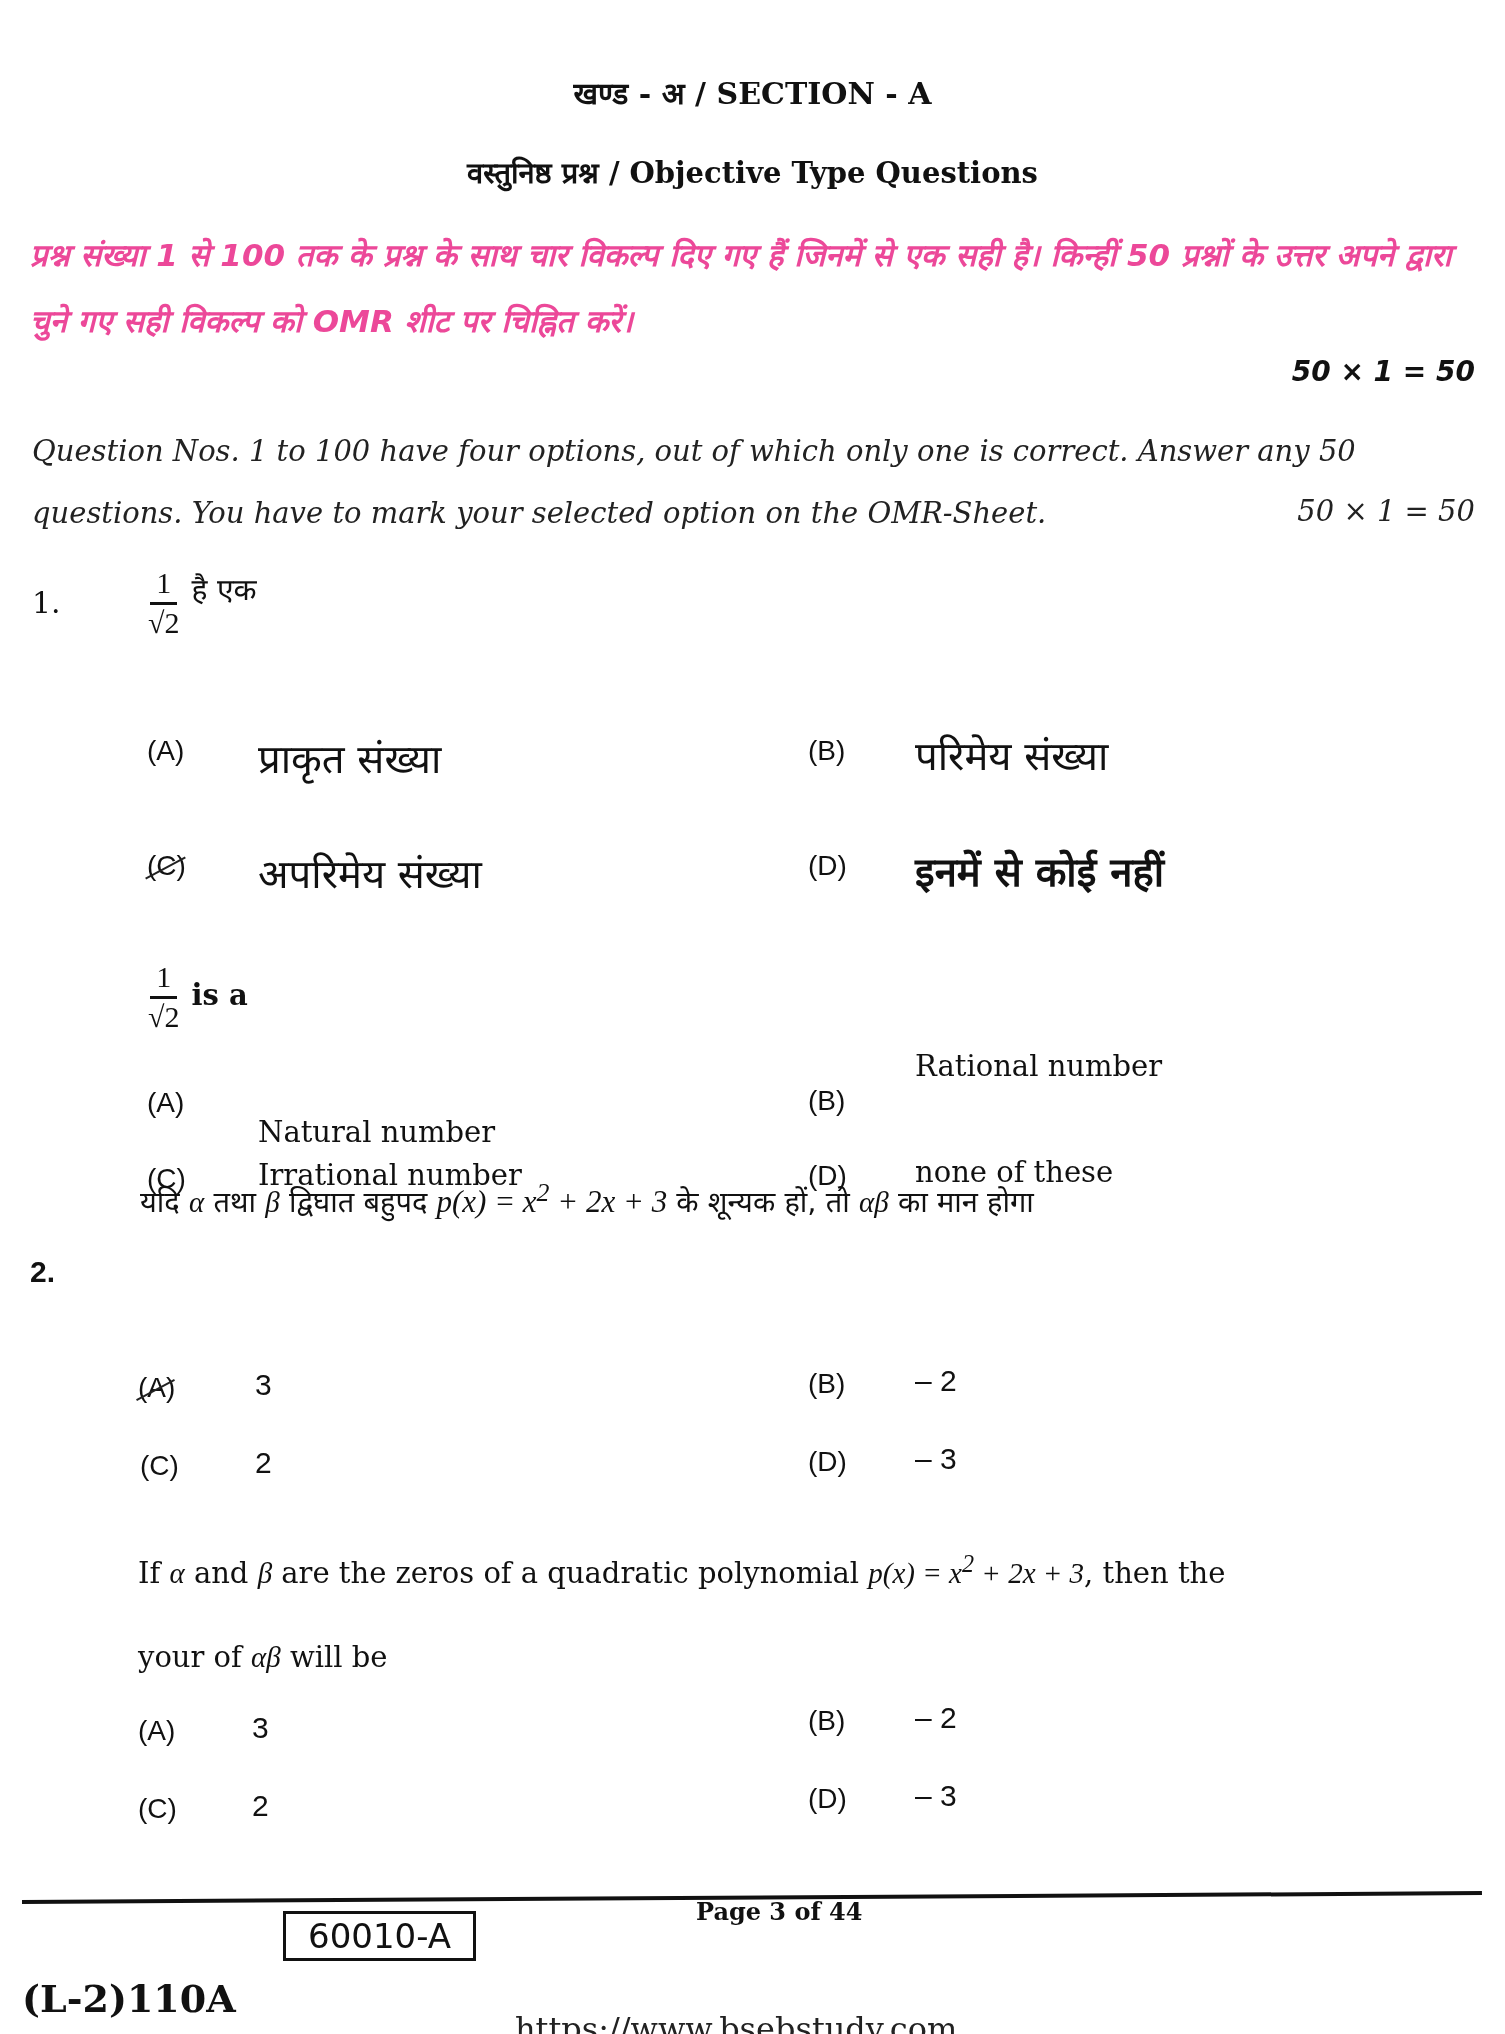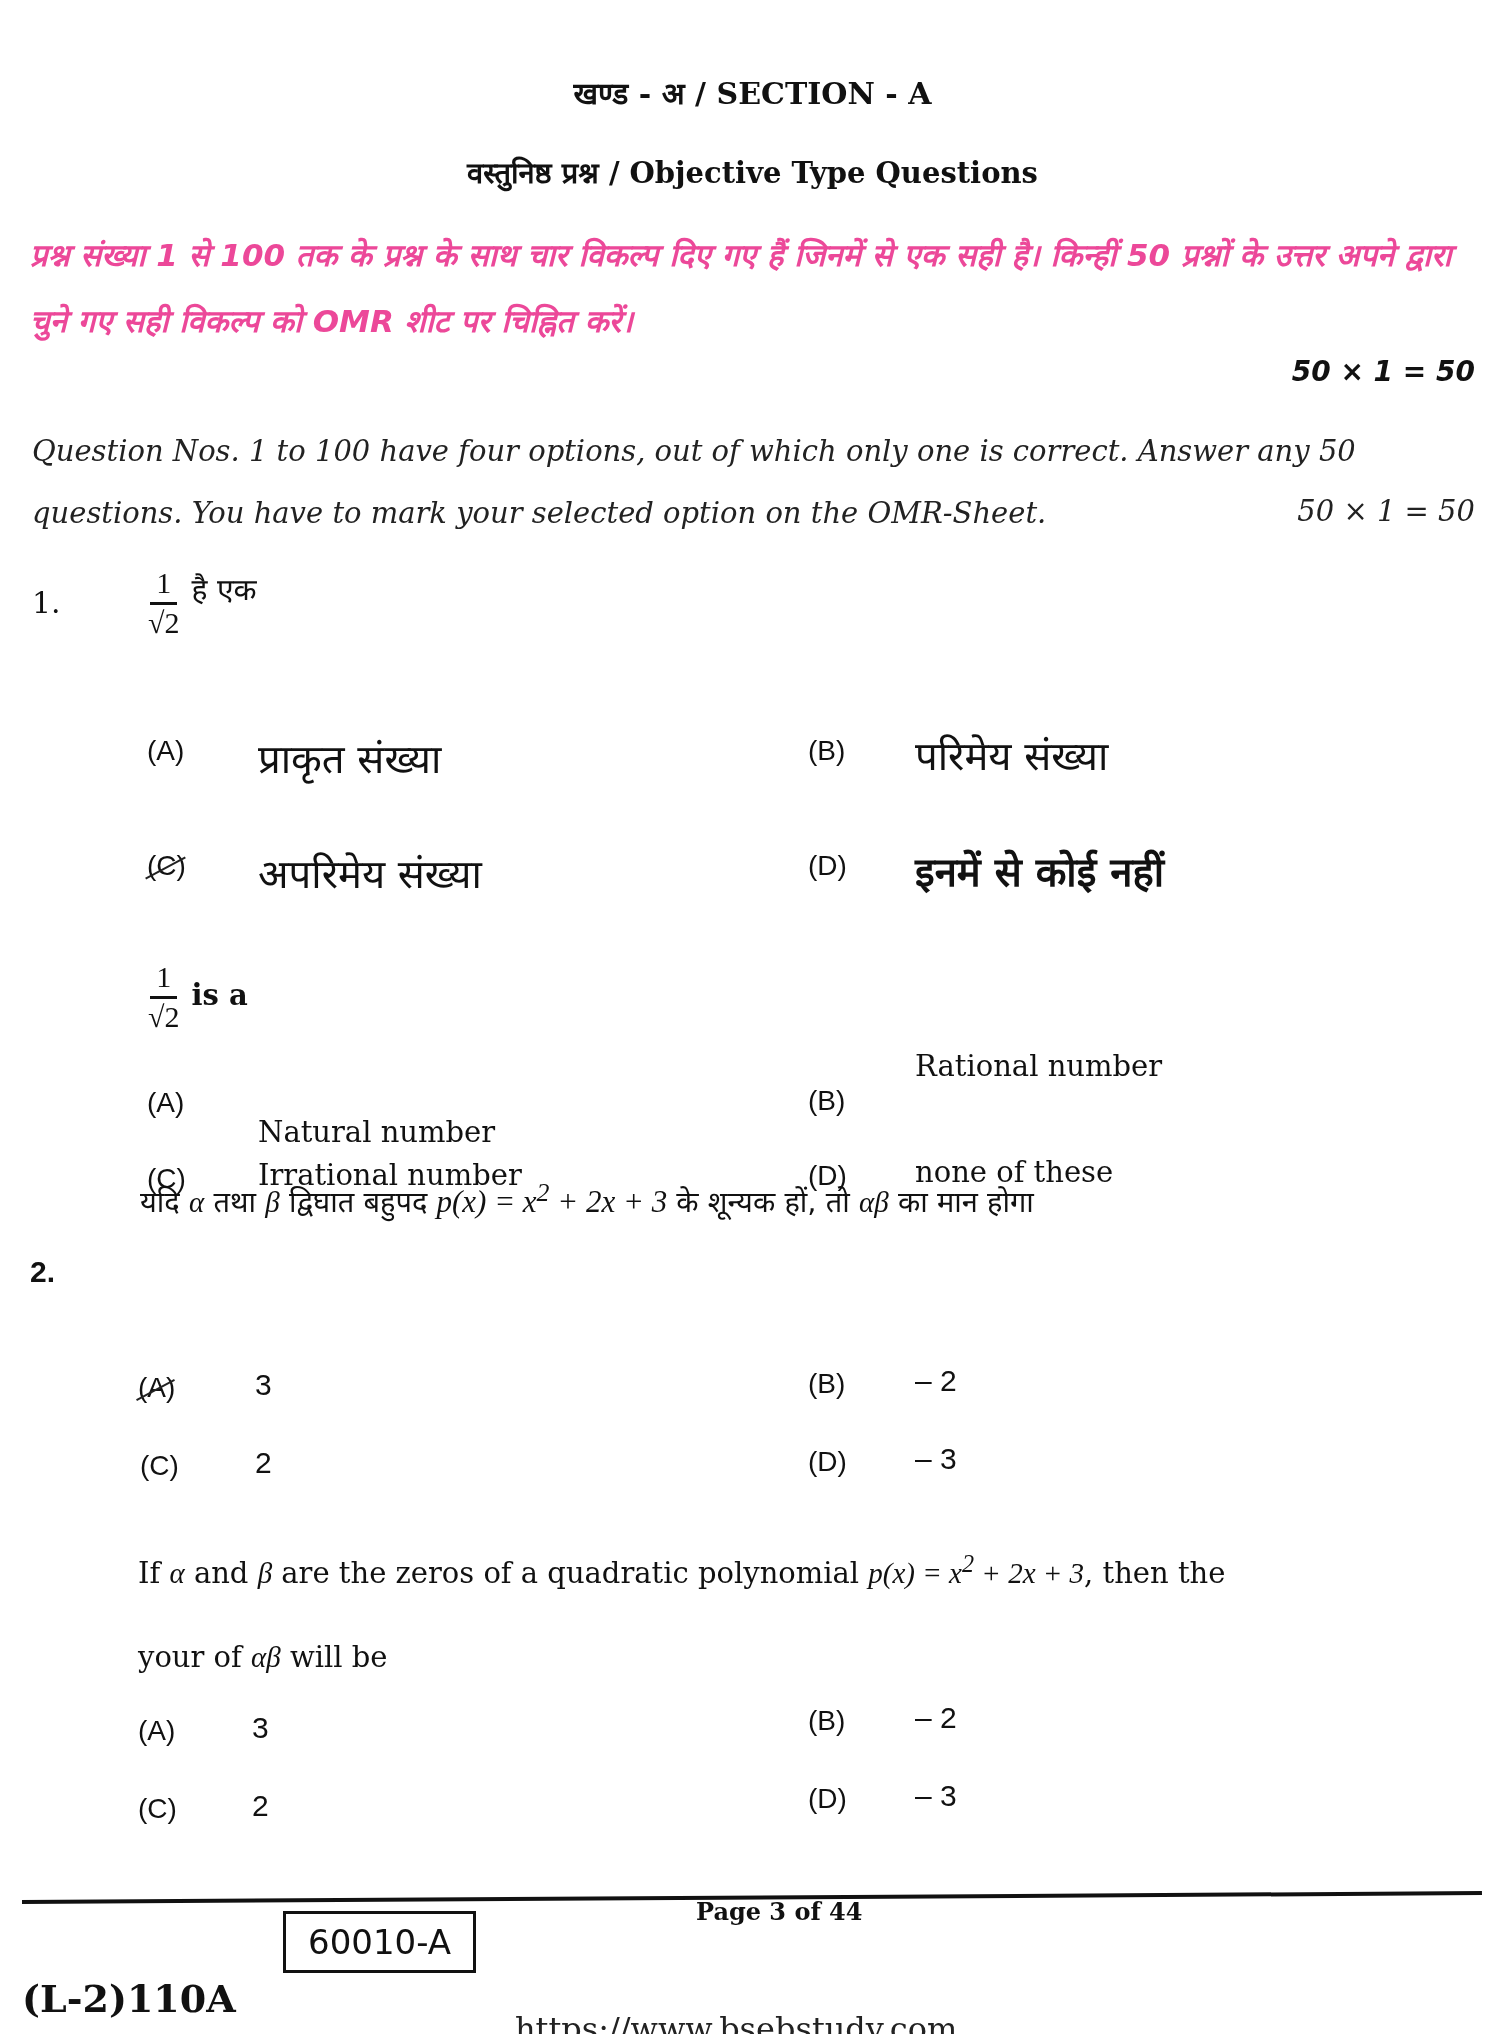--- a/index.html
+++ b/index.html
@@ -48,21 +48,21 @@
     .mark-scratch::after {
       content: ""; position: absolute; left: -4px; right: -2px; top: 55%;
       border-top: 2px solid #222; transform: rotate(-28deg);
     }
     .footer-rule {
       left: 22px; width: 1460px; top: 1900px; height: 0;
       border-top: 4px solid #111; transform: rotate(-0.35deg); transform-origin: left;
     }
     .footer-code { left: 22px; top: 1976px; font-family: "DejaVu Serif", serif; font-weight: bold; font-size: 38px; }
     .footer-box {
-      left: 283px; top: 1911px; border: 3px solid #111; padding: 8px 22px;
+      left: 283px; top: 1911px; border: 3px solid #111; padding: 2px 22px;
       font-family: "DejaVu Sans", sans-serif; font-size: 34px;
     }
     .footer-page { left: 680px; top: 1897px; font-family: "DejaVu Serif", serif; font-weight: bold; font-size: 24px; margin-left: 16px; }
     .footer-url { left: 515px; top: 2010px; font-family: "DejaVu Serif", serif; font-size: 32px; color: #222; }
   </style>
 </head>
 <body>
 
 <div class="abs section-head h1">खण्ड - अ / SECTION - A</div>
 <div class="abs section-head h2">वस्तुनिष्ठ प्रश्न / Objective Type Questions</div>

